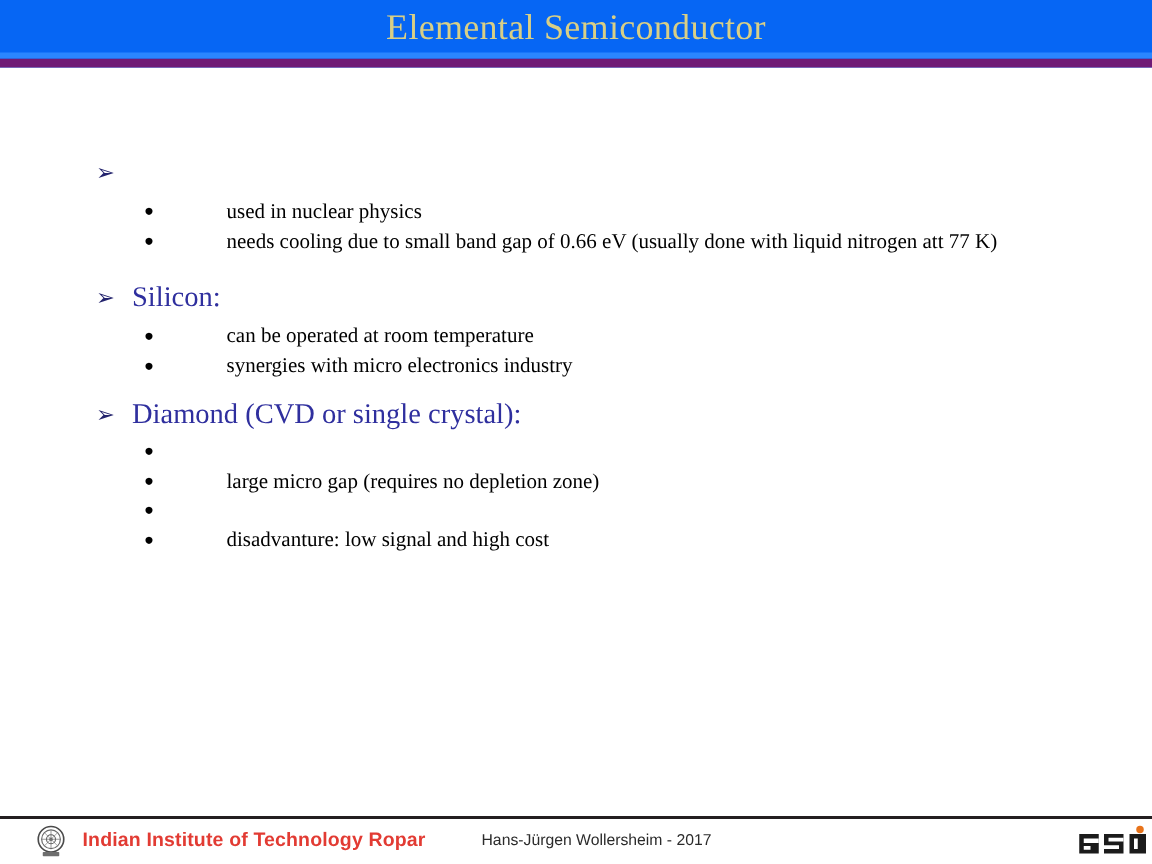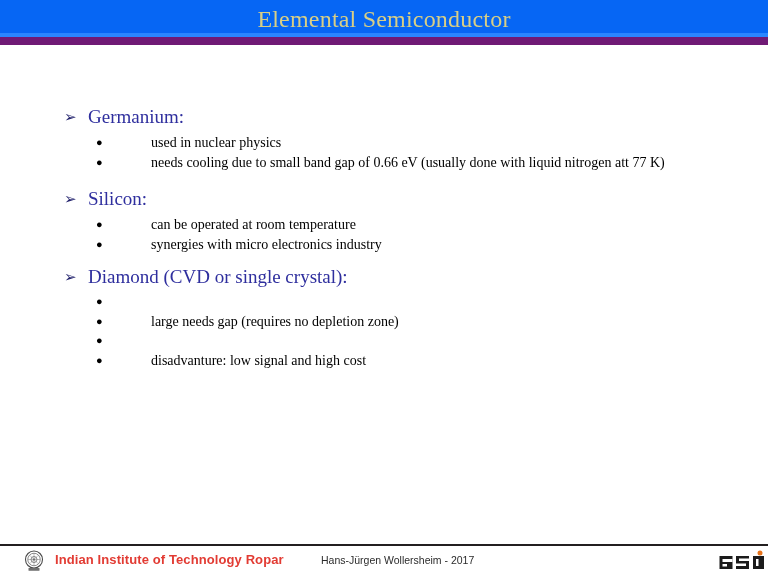--- a/index.html
+++ b/index.html
@@ -16,21 +16,21 @@
   }
 
   
   #title-banner {
     position: absolute;
     left: 0;
     top: 0;
     width: 768px;
     height: 45px;
     background: #0666f4;
-    border-bottom: 8px solid #701a75;
+    border-bottom: 6px solid #701a75;
     box-sizing: border-box;
   }
   #title-banner .inner-strip {
     position: absolute;
     left: 0;
     bottom: 0;
     width: 100%;
     height: 4px;
     background: #2a86ff;
   }
@@ -163,21 +163,20 @@
 <div id="title-banner">
   <div class="inner-strip"></div>
   <div id="slide-title">Elemental Semiconductor</div>
 </div>
 
 <div id="slide-body">
 
   <div class="section section-g">
     <div class="section-head">
       <span class="arrow-bullet">➢</span>
-      <span class="section-head-text">Germanium:</span>
     </div>
     <ul class="sub-list">
       <li>
         <span class="dot-bullet">●</span>
         <span class="sub-text">used in nuclear physics</span>
       </li>
       <li>
         <span class="dot-bullet">●</span>
         <span class="sub-text">needs cooling due to small band gap of 0.66 eV (usually done with liquid nitrogen att 77 K)</span>
       </li>
@@ -205,21 +204,21 @@
     <div class="section-head">
       <span class="arrow-bullet">➢</span>
       <span class="section-head-text">Diamond (CVD or single crystal):</span>
     </div>
     <ul class="sub-list">
       <li>
         <span class="dot-bullet">●</span>
       </li>
       <li>
         <span class="dot-bullet">●</span>
-        <span class="sub-text">large needs gap (requires no depletion zone)</span>
+        <span class="sub-text">large micro gap (requires no depletion zone)</span>
       </li>
       <li>
         <span class="dot-bullet">●</span>
       </li>
       <li>
         <span class="dot-bullet">●</span>
         <span class="sub-text">disadvanture: low signal and high cost</span>
       </li>
     </ul>
   </div>

